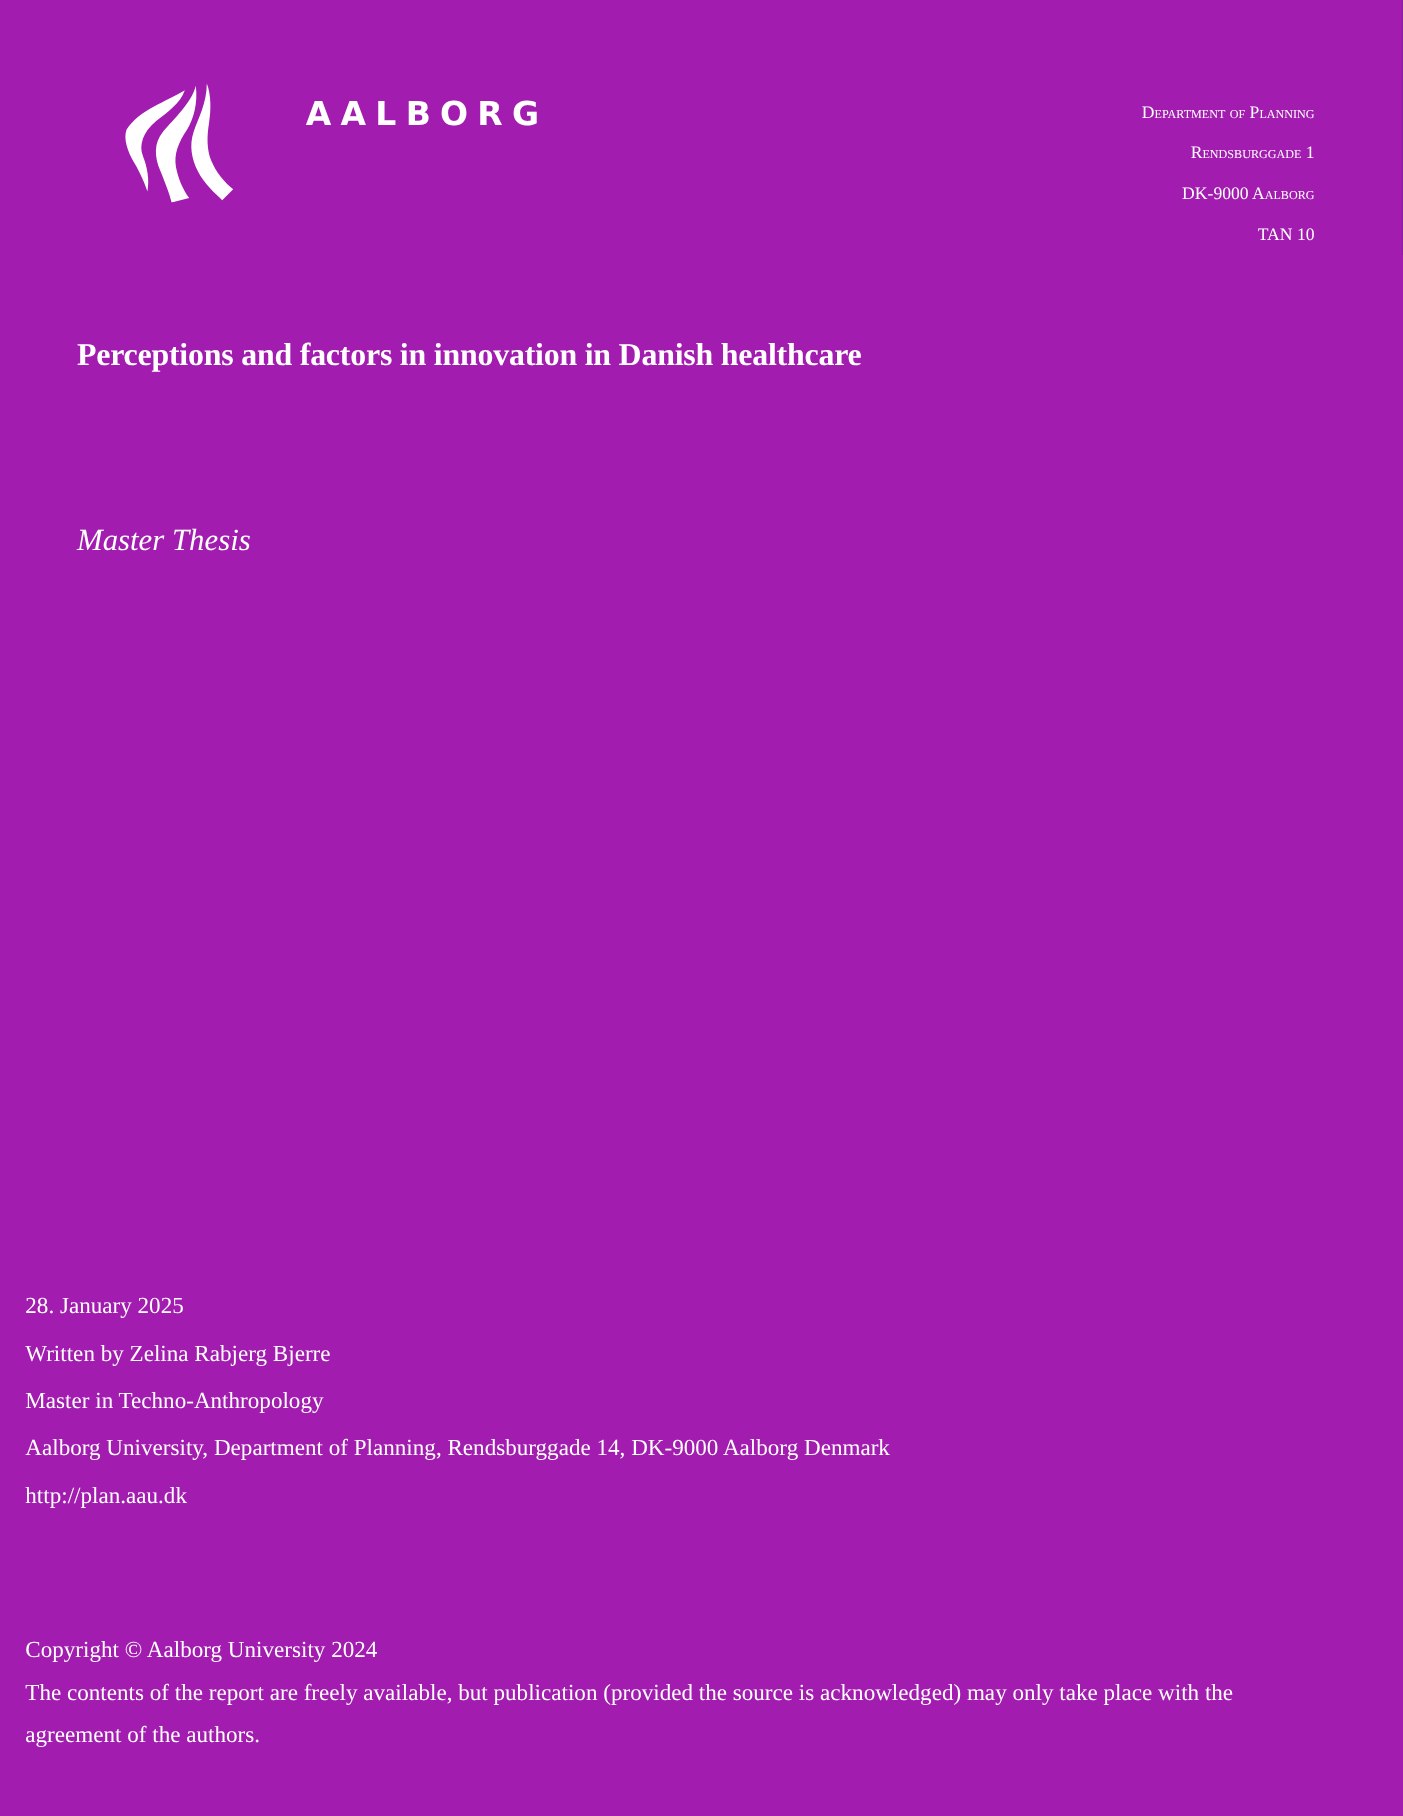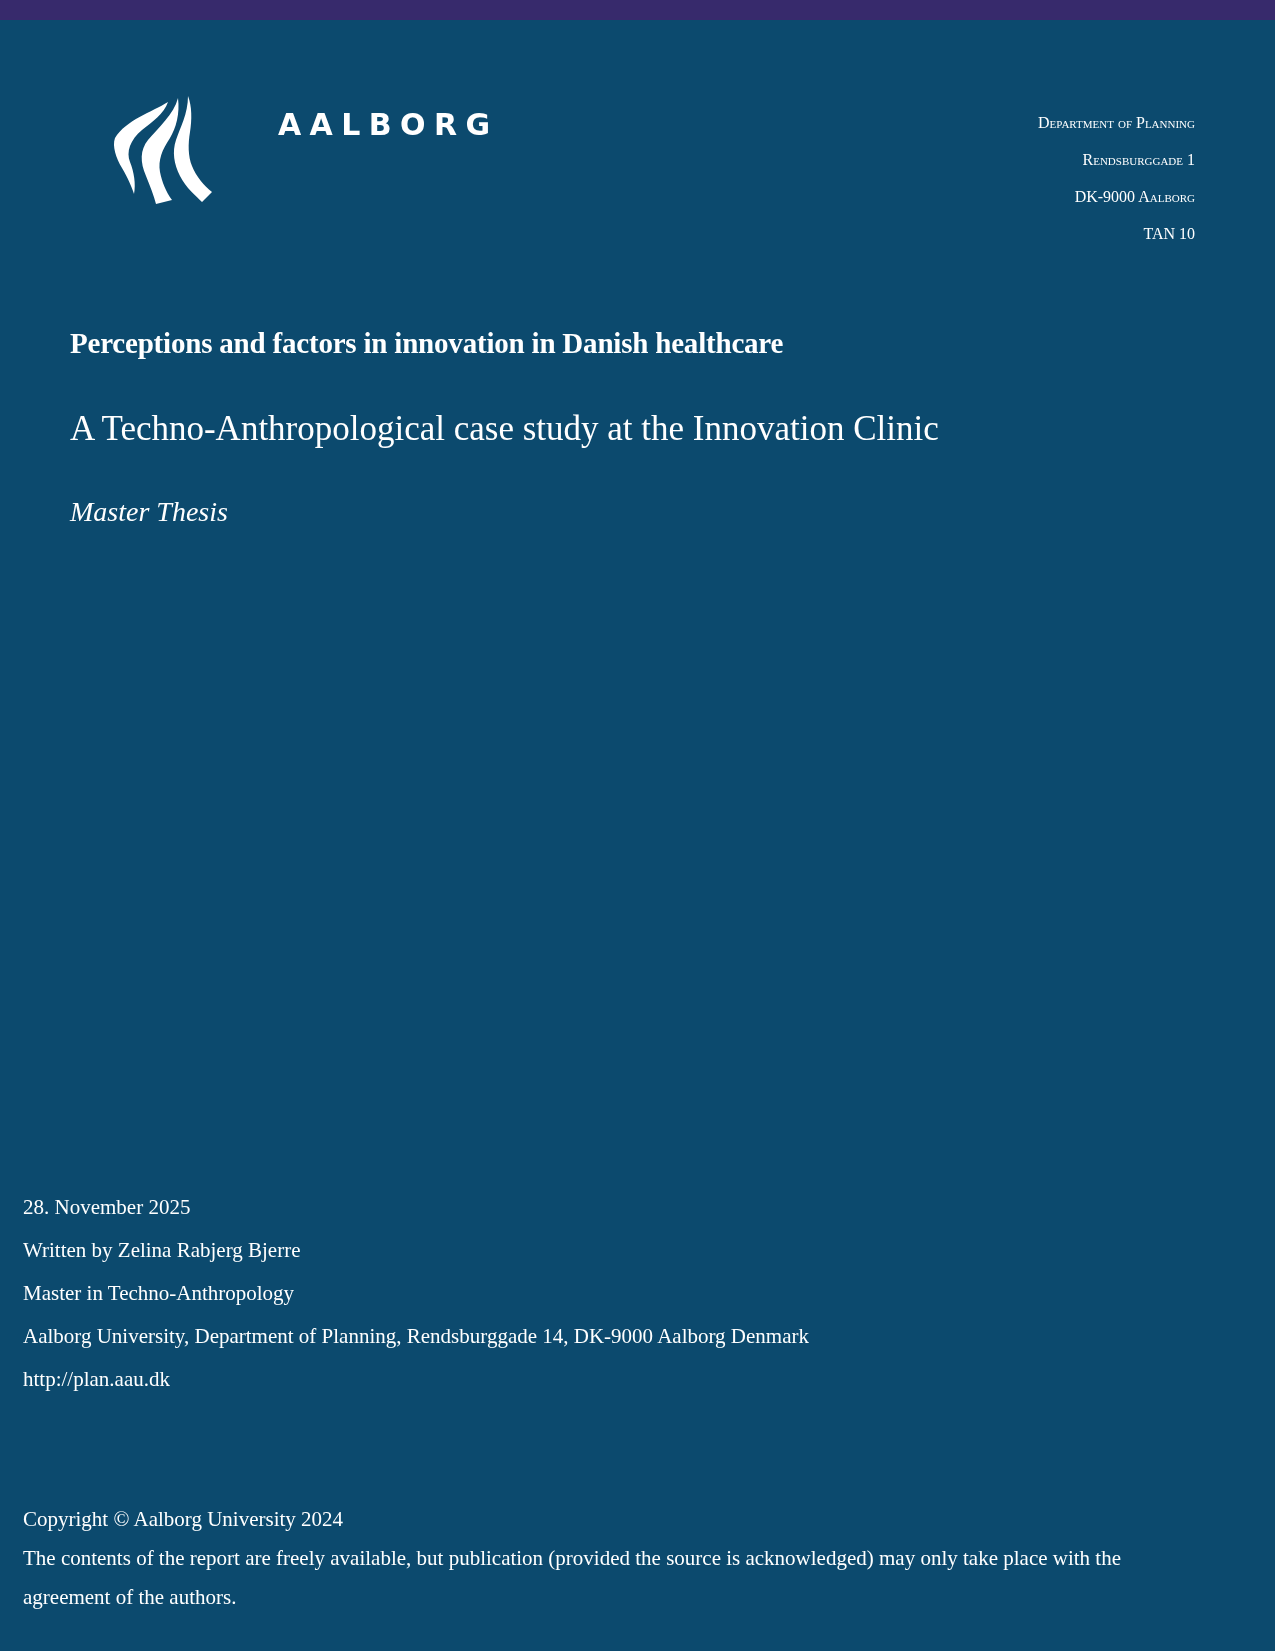--- a/index.html
+++ b/index.html
@@ -11,22 +11,21 @@
       height: 1651px;
       background: #372a6c;
       color: #ffffff;
       font-family: "DejaVu Serif", "Liberation Serif", serif;
       position: relative;
       overflow: hidden;
     }
     .page {
       position: absolute;
       inset: 0;
-      background: #0c4a6e;
-      margin-top: 20px;
+      background: #a21caf;
     }
 
     
     .logo {
       position: absolute;
       left: 112px;
       top: 76px;
       width: 420px;
       height: 110px;
     }
@@ -151,25 +150,24 @@
   </div>
 
   <div class="address">
     <div>Department of Planning</div>
     <div>Rendsburggade 1</div>
     <div>DK-9000 Aalborg</div>
     <div>TAN 10</div>
   </div>
 
   <h1 class="title" style="margin:0;">Perceptions and factors in innovation in Danish healthcare</h1>
-  <h2 class="subtitle" style="margin:0;font-weight:normal;">A Techno-Anthropological case study at the Innovation Clinic</h2>
   <div class="doc-type">Master Thesis</div>
 
   <div class="colophon">
-    <div>28. November 2025</div>
+    <div>28. January 2025</div>
     <div>Written by Zelina Rabjerg Bjerre</div>
     <div>Master in Techno-Anthropology</div>
     <div>Aalborg University, Department of Planning, Rendsburggade 14, DK-9000 Aalborg Denmark</div>
     <div>http://plan.aau.dk</div>
   </div>
 
   <div class="copyright">
     <div>Copyright © Aalborg University 2024</div>
     <div class="notice">The contents of the report are freely available, but publication (provided the source is acknowledged) may only take place with the agreement of the authors.</div>
   </div>

